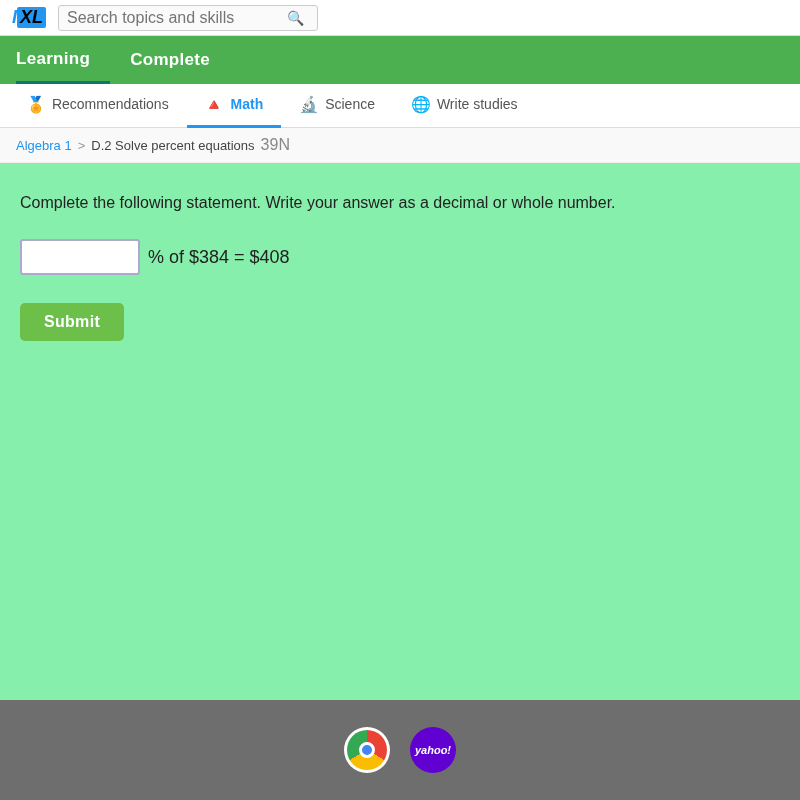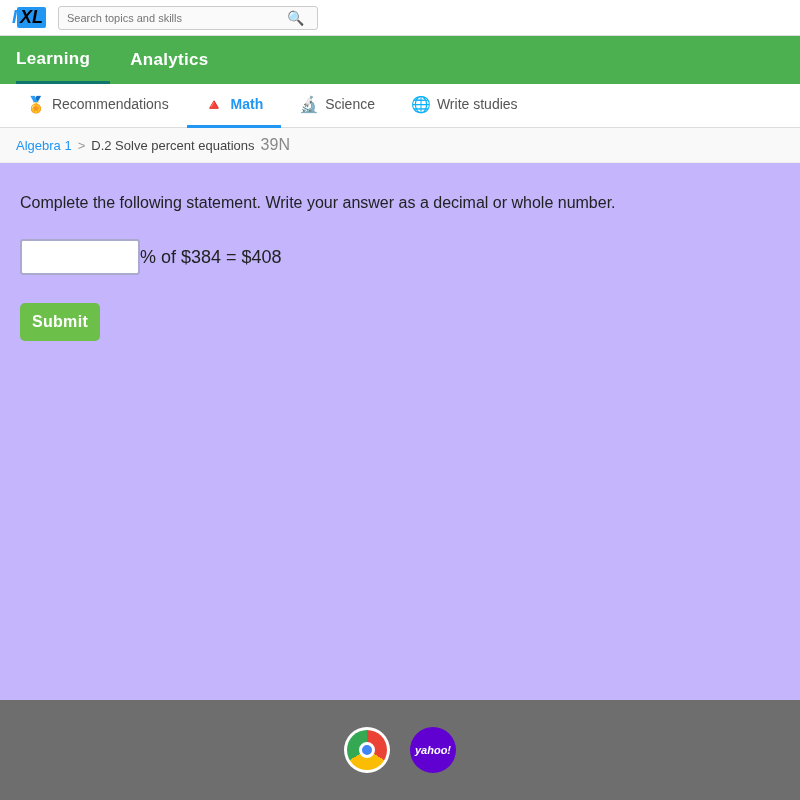--- a/index.html
+++ b/index.html
@@ -60,21 +60,21 @@
       border-radius: 3px;
       padding: 3px 8px;
       width: 260px;
       background: #fafafa;
     }
 
     .search-bar input {
       border: none;
       background: transparent;
       outline: none;
-      font-size: 11px;
+      font-size: 16px;
       color: #666;
       width: 220px;
     }
 
     .search-icon-char {
       color: #999;
       font-size: 14px;
     }
 
     
@@ -164,35 +164,36 @@
       font-weight: 500;
     }
 
     .breadcrumb-count {
       color: #888;
       font-size: 16px;
     }
 
     
     .main-content {
-      background: #c4b5fd;
+      background: #86efac;
       flex: 1;
       padding: 28px 20px;
     }
 
     .question-instruction {
       font-size: 16px;
       color: #222;
       margin-bottom: 24px;
       line-height: 1.5;
     }
 
     .equation-row {
       display: flex;
       align-items: center;
+      gap: 8px;
       margin-bottom: 28px;
     }
 
     .answer-input {
       width: 120px;
       height: 36px;
       border: 2px solid #aac;
       border-radius: 3px;
       padding: 4px 8px;
       font-size: 16px;
@@ -203,21 +204,21 @@
       font-size: 18px;
       color: #222;
       font-weight: 500;
     }
 
     .submit-btn {
       background: #6cc04a;
       color: white;
       border: none;
       border-radius: 5px;
-      padding: 10px 12px;
+      padding: 10px 24px;
       font-size: 16px;
       font-weight: 600;
       cursor: pointer;
       letter-spacing: 0.3px;
     }
 
     
     .taskbar {
       width: 800px;
       height: 100px;
@@ -288,21 +289,21 @@
       <span class="logo-xl">XL</span>
     </div>
     <div class="search-bar">
       <input type="text" placeholder="Search topics and skills" style="">
       <span class="search-icon-char">🔍</span>
     </div>
   </div>
 
   <div class="nav-bar">
     <div class="nav-item active">Learning</div>
-    <div class="nav-item">Analytics</div>
+    <div class="nav-item">Complete</div>
   </div>
 
   <div class="tabs-bar">
     <div class="tab-item">
       <span class="tab-icon">🏅</span>
       <span>Recommendations</span>
     </div>
     <div class="tab-item active">
       <span class="tab-icon">🔺</span>
       <span>Math</span>

